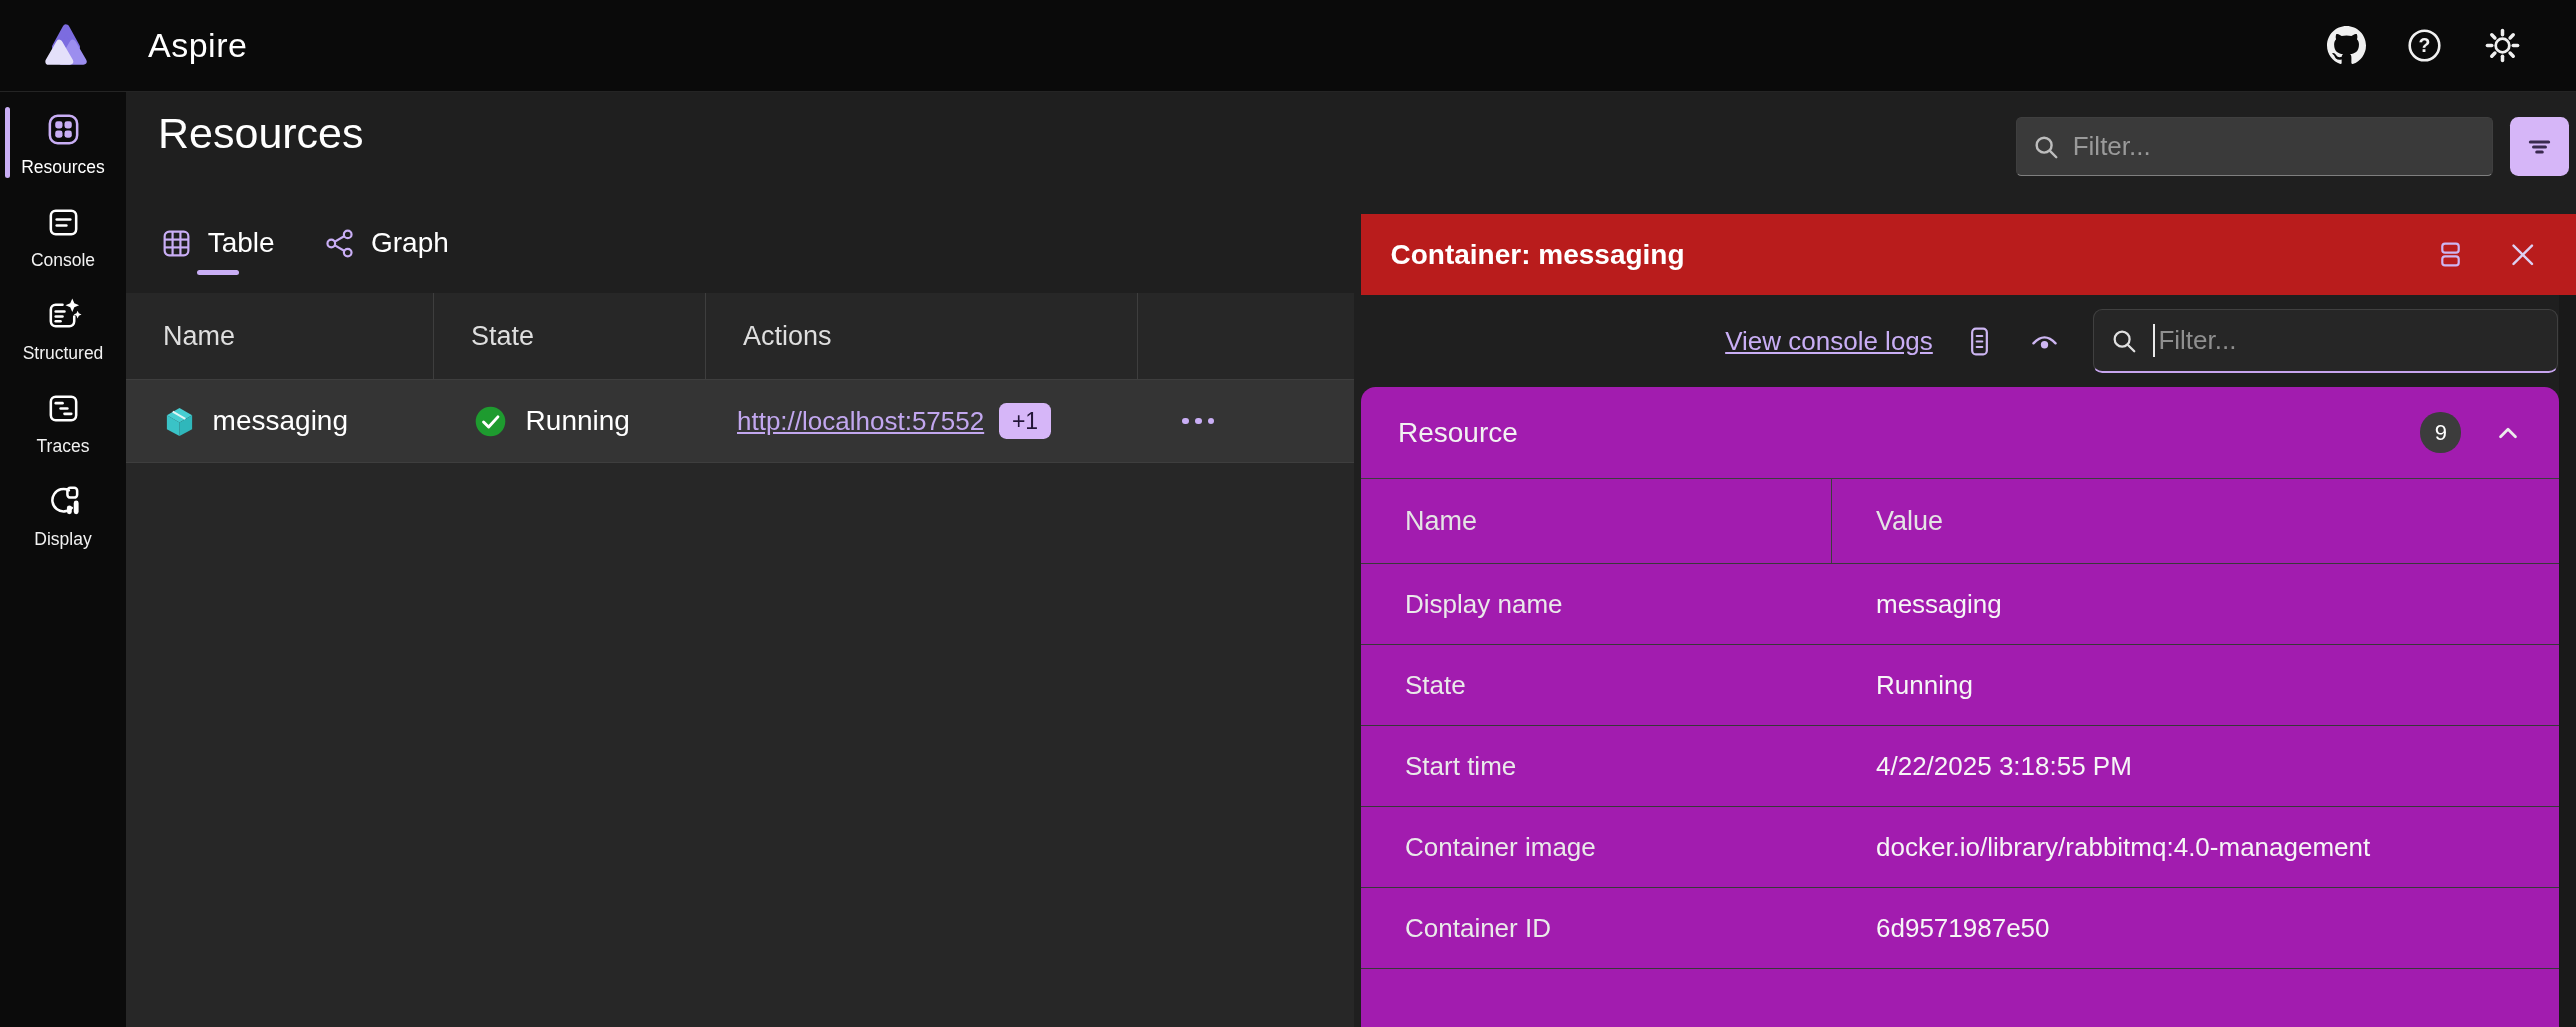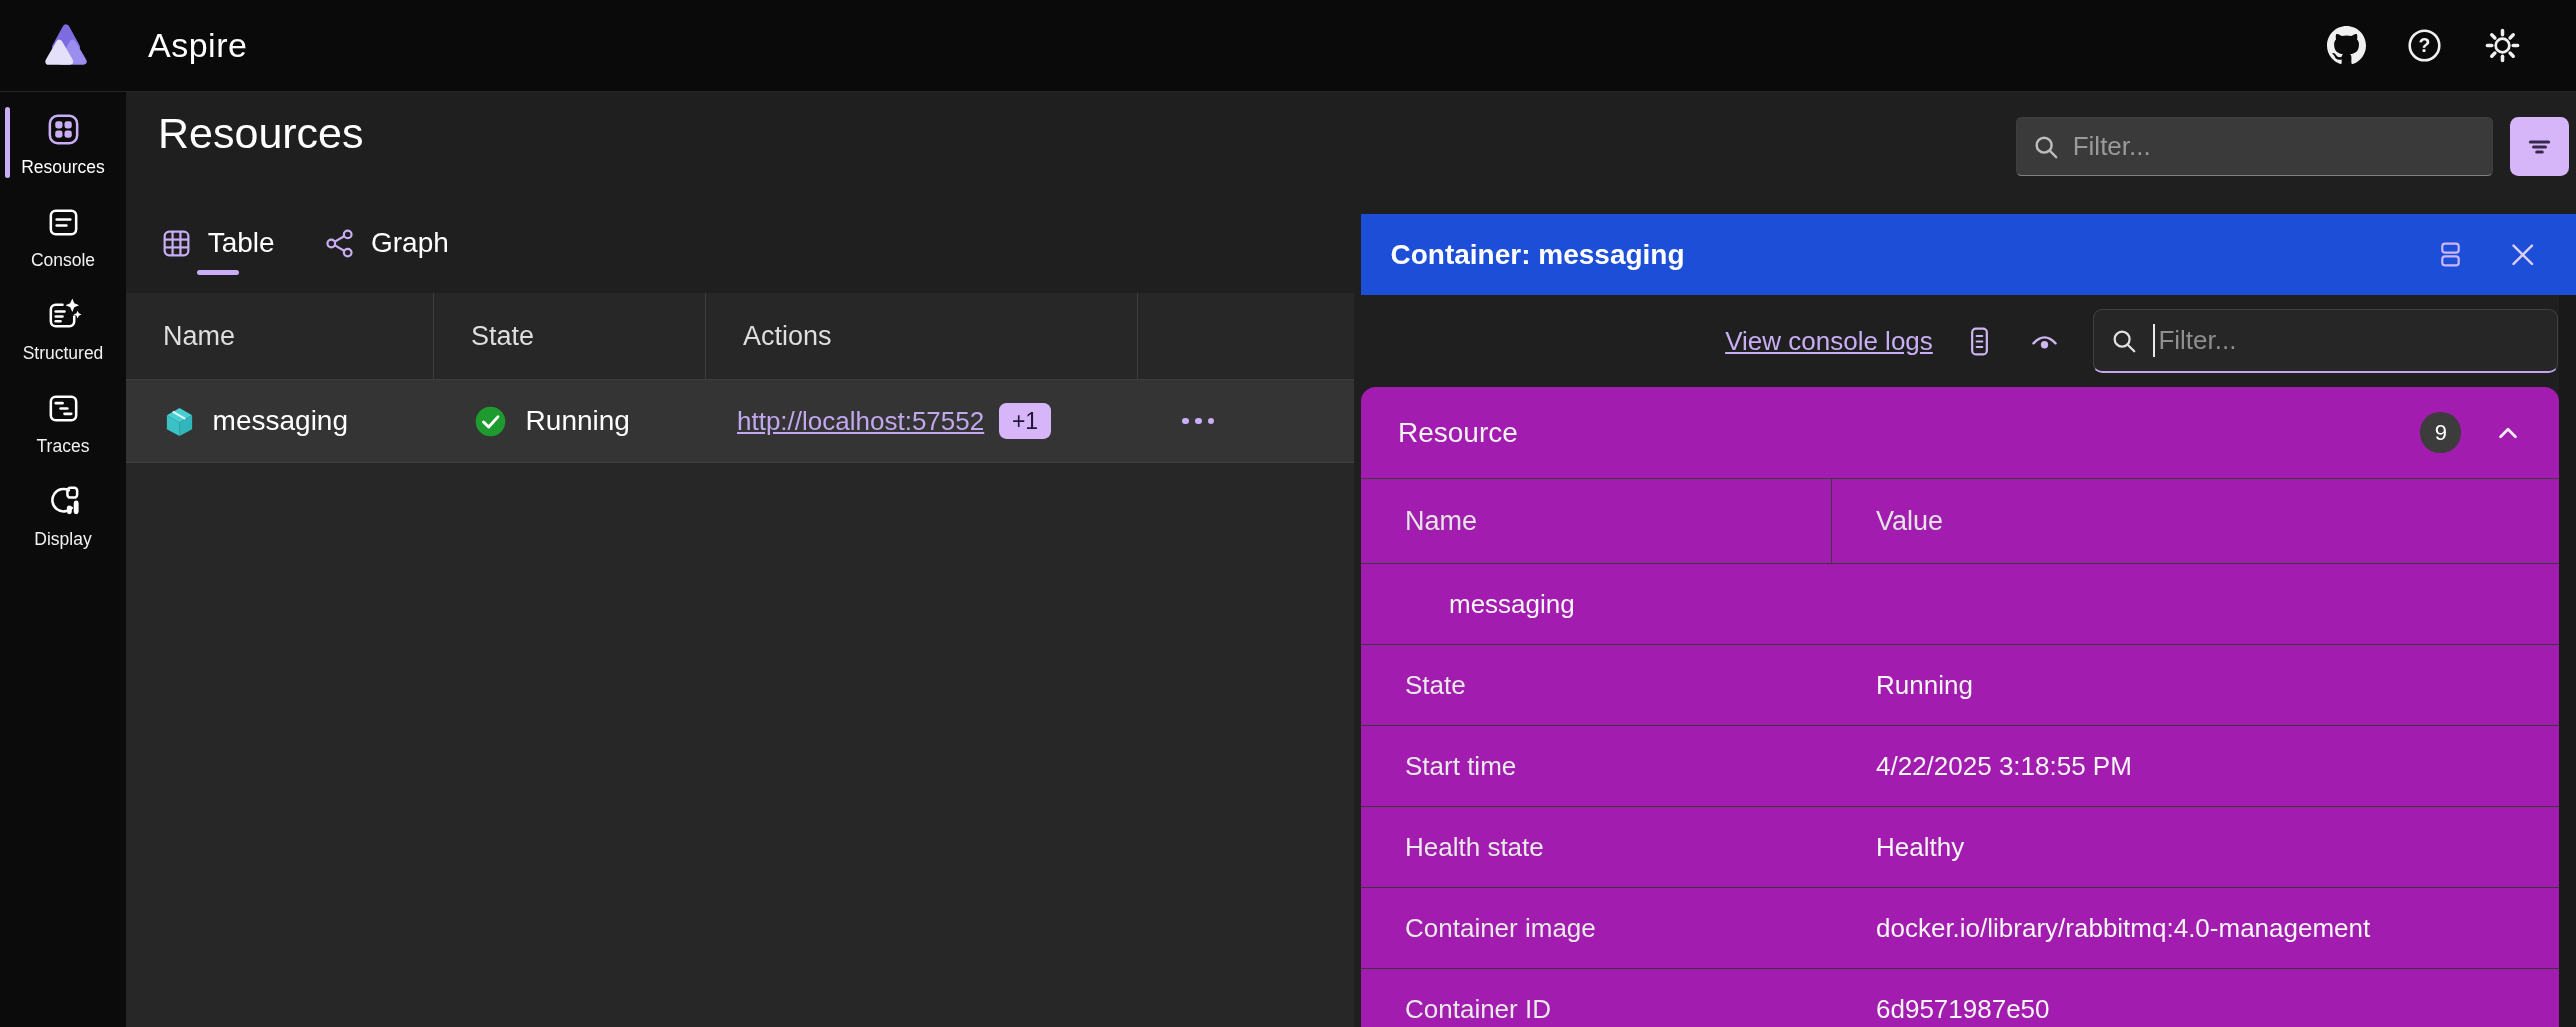--- a/index.html
+++ b/index.html
@@ -56,21 +56,21 @@
   .t-cell.urls { padding-left:32px; }
   .t-cell .ic { margin-right:16.6px; display:flex; }
   .res-link { color:#c2a7ef; text-decoration:underline; font-size:26px; }
   .url-badge { margin-left:14.7px; background:#d6b6f8; color:#231538; font-size:23px; padding:4.6px 13px;
                border-radius:7.4px; cursor:pointer; }
   .dots { display:flex; gap:6.4px; margin-left:7.4px; cursor:pointer; }
   .dots i { width:6.4px; height:6.4px; border-radius:50%; background:#c9aef5; }
 
   
   .panel { position:absolute; left:1361px; top:214px; right:0; bottom:0; z-index:10; }
-  .panel-header { height:81px; background:#1d4ed8; display:flex; align-items:center; padding:0 37px 0 29.5px; }
+  .panel-header { height:81px; background:#b91c1c; display:flex; align-items:center; padding:0 37px 0 29.5px; }
   .panel-title { font-size:28px; font-weight:700; color:#ffffff; }
   .panel-hicons { margin-left:auto; display:flex; align-items:center; gap:39px; }
   .panel-hicons .tb-icon { width:33px; height:33px; }
   .panel-toolbar { height:92px; display:flex; align-items:center; justify-content:flex-end;
                    gap:28px; padding-right:18.4px; }
   .console-link { color:#c9aef5; font-size:26px; cursor:pointer;margin-left:12px; }
   .pt-icon { width:37px; height:37px; display:flex; align-items:center; justify-content:center; cursor:pointer; }
   .detail-filter { width:465px; height:64px; background:#262626; border:0.9px solid #404040; border-bottom:2.8px solid #c7a5ee;
                    border-radius:9.2px; display:flex; align-items:center; padding:0 16.6px; margin-left:1.8px; }
   .detail-filter .caret { width:1.8px; height:33px; background:#e9e9e9; margin-left:14.7px; }
@@ -327,35 +327,32 @@
           </svg>
         </div>
       </div>
 
       <div class="detail-header">
         <div class="dh-cell">Name</div>
         <div class="dh-cell">Value</div>
       </div>
 
       <div class="drow">
+        <div class="d-label">Display name</div>
         <div class="d-value">messaging</div>
       </div>
       <div class="drow">
         <div class="d-label">State</div>
         <div class="d-value">Running</div>
       </div>
       <div class="drow">
         <div class="d-label">Start time</div>
         <div class="d-value">4/22/2025 3:18:55 PM</div>
       </div>
       <div class="drow">
-        <div class="d-label">Health state</div>
-        <div class="d-value">Healthy</div>
-      </div>
-      <div class="drow">
         <div class="d-label">Container image</div>
         <div class="d-value">docker.io/library/rabbitmq:4.0-management</div>
       </div>
       <div class="drow">
         <div class="d-label">Container ID</div>
         <div class="d-value">6d9571987e50</div>
       </div>
     </div>
   </div>
 

